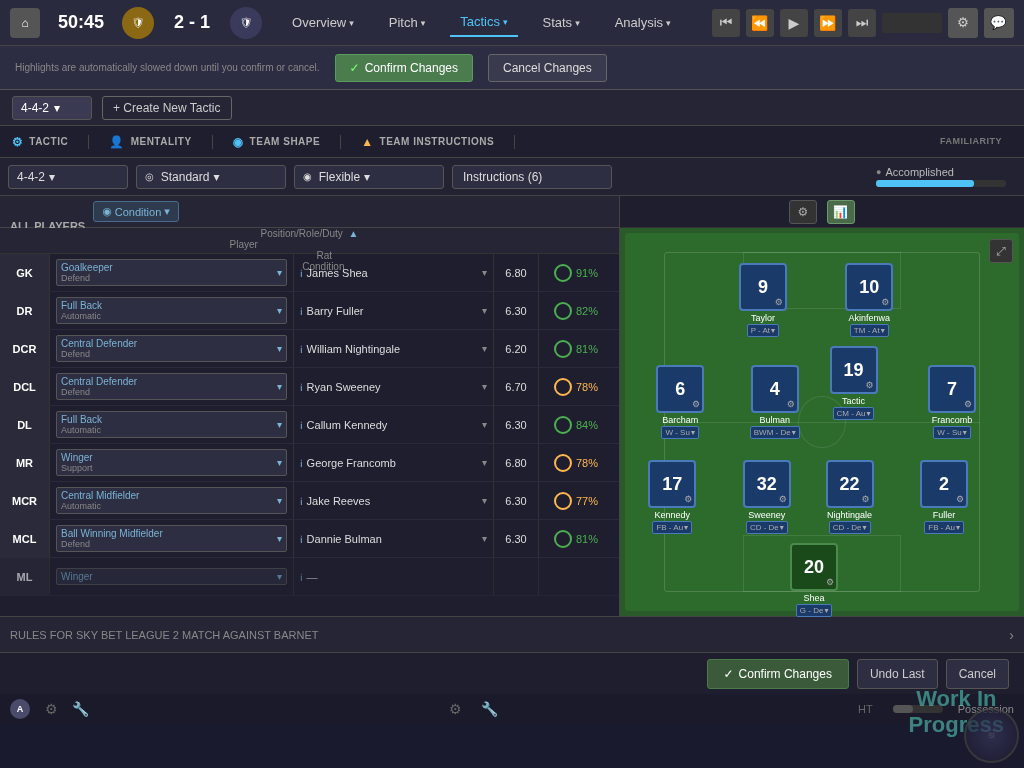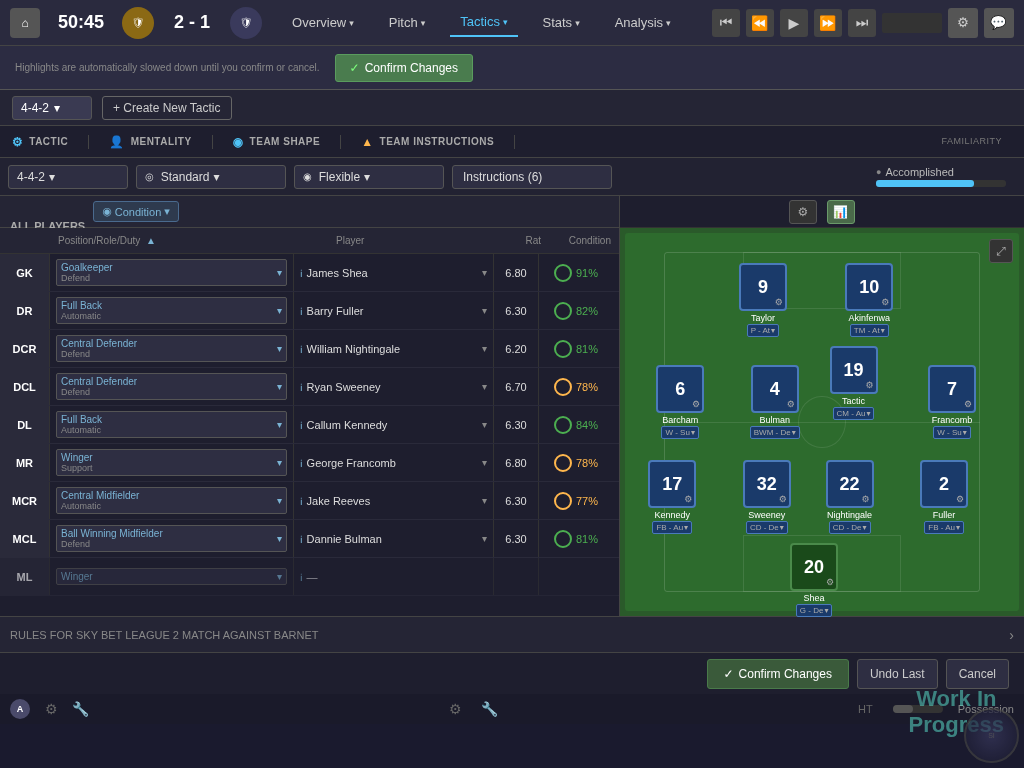--- a/index.html
+++ b/index.html
@@ -47,21 +47,21 @@
     .section-dropdowns { background: #222232; height: 38px; display: flex; align-items: center; padding: 0 8px; gap: 8px; border-bottom: 1px solid #444; }
     .dropdown-select { background: #2e2e42; border: 1px solid #555; color: #ddd; padding: 4px 8px; border-radius: 3px; font-size: 12px; cursor: pointer; display: flex; align-items: center; gap: 4px; }
     .dropdown-select.w120 { min-width: 120px; }
     .dropdown-select.w150 { min-width: 150px; }
 
     
     .player-list { width: 620px; background: #1e1e2e; border-right: 1px solid #444; display: flex; flex-direction: column; }
     .player-list-header { background: #252535; height: 32px; display: flex; align-items: center; padding: 0 10px; gap: 8px; border-bottom: 1px solid #444; }
     .all-players-btn { background: transparent; border: none; color: #aaa; font-size: 11px; cursor: pointer; font-weight: bold; margin-top: 28px; }
     .condition-btn { background: #2e3a4e; border: 1px solid #4a6a8e; color: #7ab3d4; padding: 3px 8px; border-radius: 3px; cursor: pointer; font-size: 11px; display: flex; align-items: center; gap: 3px; }
-    .col-headers { background: #252535; height: 26px; display: flex; align-items: center; padding: 0 8px; border-bottom: 1px solid #333; font-size: 10px; color: #888; }
+    .col-headers { background: #252535; height: 26px; display: flex; align-items: center; padding: 0 8px; border-bottom: 1px solid #333; font-size: 10px; color: #888; flex-direction: column; }
     .col-pos { width: 50px; }
     .col-role { flex: 1; }
     .col-player { width: 160px; }
     .col-rat { width: 45px; text-align: right; }
     .col-cond { width: 70px; text-align: right; }
     .sort-arrow { color: #7ab3d4; margin-left: 3px; }
 
     
     .players-scroll { overflow-y: auto; flex: 1; }
     .player-row { display: flex; align-items: stretch; border-bottom: 1px solid #2a2a3a; min-height: 38px; }
@@ -115,21 +115,21 @@
     .action-undo { background: #2e2e42; border: 1px solid #555; color: #ccc; padding: 7px 12px; border-radius: 3px; cursor: pointer; font-size: 12px; }
     .action-cancel { background: #2e2e42; border: 1px solid #555; color: #ccc; padding: 7px 12px; border-radius: 3px; cursor: pointer; font-size: 12px; }
 
     
     .status-bar { background: #1a1a2a; height: 30px; display: flex; align-items: center; padding: 0 10px; gap: 15px; }
     .status-badge { width: 20px; height: 20px; background: #4a4a6a; border-radius: 50%; display: flex; align-items: center; justify-content: center; font-size: 9px; font-weight: bold; cursor: pointer; }
     .status-icon { font-size: 14px; color: #666; cursor: pointer; }
     .ht-text { color: #666; font-size: 11px; }
     .possession-text { color: #888; font-size: 11px; margin-left: auto; }
 
-    .familiarity-full { display: flex; flex-direction: column; margin-left: auto; padding-right: 10px; }
+    .familiarity-full { display: flex; flex-direction: column; margin-left: auto; padding-right: 10px; font-weight: bold; }
     .fam-header { font-size: 9px; color: #777; text-transform: uppercase; letter-spacing: 0.5px; margin-bottom: 2px; }
     .fam-value { font-size: 11px; color: #bbb; }
     .fam-bar-bg { width: 130px; height: 7px; background: #333; border-radius: 3px; margin-top: 2px; }
     .fam-bar-fill { height: 100%; background: #4fc3f7; border-radius: 3px; }
 
     .instructions-box { background: #2e2e42; border: 1px solid #555; color: #ddd; padding: 4px 10px; border-radius: 3px; font-size: 12px; min-width: 160px; cursor: pointer; }
   </style>
 </head>
 <body>
 
@@ -159,20 +159,21 @@
 </div>
 
 <div class="notification-bar">
   <div>
     <div class="notification-text" style="font-size:10px; color:#888;">Highlights are automatically slowed down until you confirm or cancel.</div>
   </div>
   <button class="confirm-btn">
     <span class="check">✓</span>
     <span>Confirm Changes</span>
   </button>
+  <button class="cancel-btn">Cancel Changes</button>
 </div>
 
 <div class="tactic-bar">
   <div class="tactic-select">
     <span>4-4-2</span> 
       <span>▾</span>
   </div>
   <button class="new-tactic-btn">+ Create New Tactic</button>
 </div>
 

